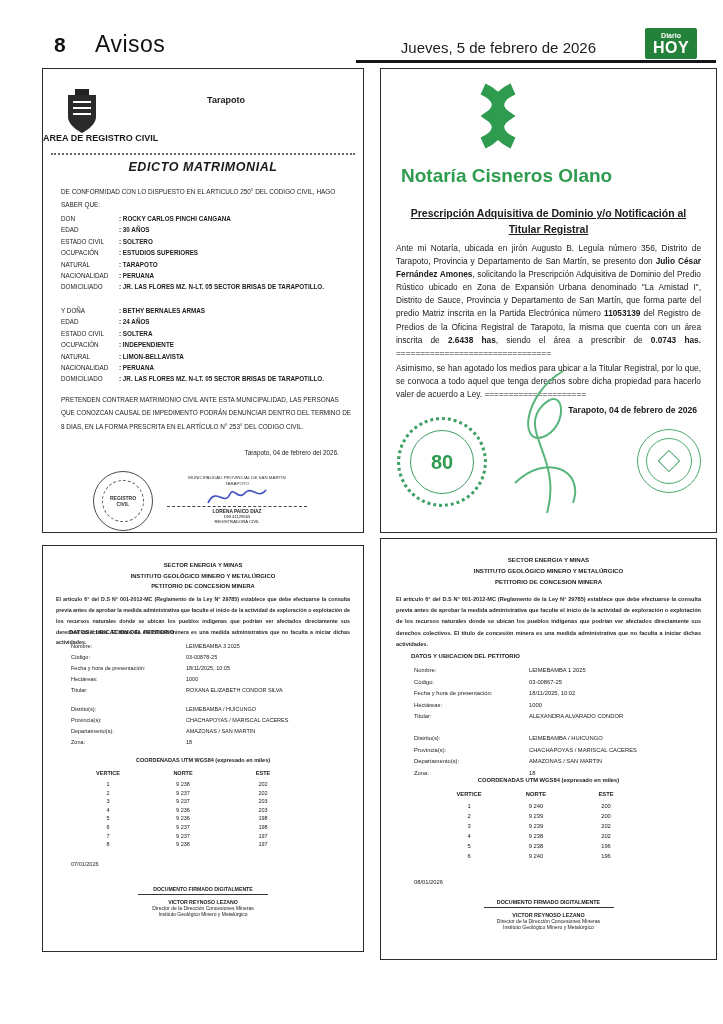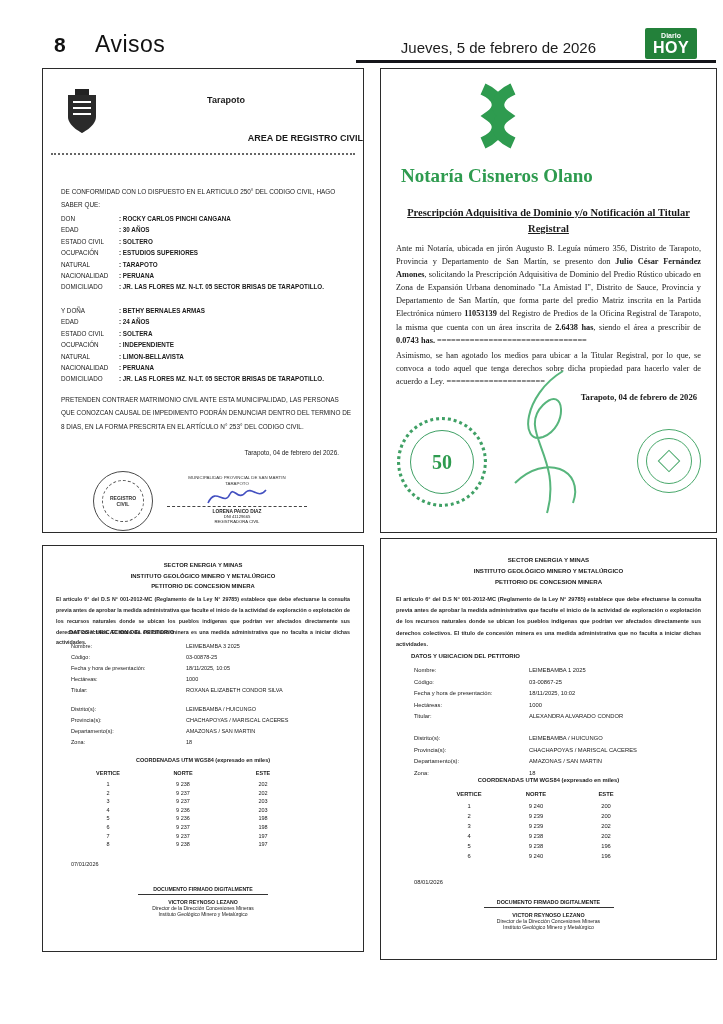--- a/index.html
+++ b/index.html
@@ -14,42 +14,42 @@
   .hoy-top{font-size:7px;font-weight:bold;color:#fff;line-height:8px;}
   .hoy-main{font-size:16px;font-weight:bold;color:#fff;line-height:16px;letter-spacing:.5px;}
   .hdr-rule{position:absolute;left:356px;top:60px;width:360px;height:3px;background:#15151a;}
   
   .box{position:absolute;background:#fff;border:1.5px solid #2b2b2b;}
   .abs{position:absolute;}
   .b{font-weight:bold;}
   
   .ed{font-family:"Liberation Sans",sans-serif;}
   .ed-org{position:absolute;left:62px;right:16px;top:25px;text-align:center;font-size:9px;font-weight:bold;line-height:1.55;}
-  .ed-office{position:absolute;left:0;right:0;top:64px;text-align:right;font-size:9px;font-weight:bold;}
+  .ed-office{position:absolute;left:0;right:0;top:64px;text-align:left;font-size:9px;font-weight:bold;}
   .ed-dots{position:absolute;left:8px;right:8px;top:84px;border-top:2px dotted #666;}
   .ed-title{position:absolute;left:0;right:0;top:91px;text-align:center;font-size:12.5px;font-weight:bold;font-style:italic;letter-spacing:.6px;}
   .ed-intro{position:absolute;left:18px;width:288px;top:116px;font-size:6.4px;line-height:2.1;}
   .ed-rows{position:absolute;left:18px;right:10px;}
   .ed-row{height:11.4px;font-size:6.3px;display:flex;}
   .ed-label{width:58px;flex:none;}
   .ed-value{font-weight:bold;}
   .ed-close{position:absolute;left:18px;width:292px;top:324px;font-size:6.4px;line-height:2.1;}
   .ed-dateline{position:absolute;right:24px;top:380px;font-size:6.4px;}
   .ed-seal{position:absolute;left:50px;top:402px;width:58px;height:58px;border:1.5px solid #4a4a4a;border-radius:50%;
            display:flex;align-items:center;justify-content:center;}
   .ed-seal-in{width:40px;height:40px;border:1px dashed #555;border-radius:50%;display:flex;align-items:center;justify-content:center;
               text-align:center;font-size:5px;font-weight:bold;color:#333;line-height:1.3;}
   .ed-sig{position:absolute;left:114px;top:406px;width:160px;text-align:center;}
   .ed-sig-l1{font-size:4.4px;color:#333;line-height:1.3;}
   .ed-sig-svg{margin:-2px 0 -6px 0;}
   .ed-sig-rule{border-top:1px dashed #444;margin:0 10px;}
   .ed-sig-name{font-size:4.8px;font-weight:bold;margin-top:2px;}
   .ed-sig-sub{font-size:4.2px;color:#222;}
   
-  .nt{font-family:Liberation Serif, serif;}
+  .nt{font-family:Liberation Sans, sans-serif;}
   .nt-logo{position:absolute;left:74px;top:12px;}
   .nt-brand{position:absolute;left:20px;top:96px;font-size:19px;font-weight:bold;color:#2e9b4f;}
   .nt-title{position:absolute;left:16px;right:16px;top:136px;text-align:center;font-size:10.5px;font-weight:bold;
             text-decoration:underline;line-height:1.55;}
   .nt-flow{position:absolute;left:15px;right:15px;top:173px;font-size:8.3px;line-height:1.58;text-align:justify;}
   .nt-flow p{margin:0 0 2px 0;}
   .nt-dateline{text-align:right;font-weight:bold;font-size:8.6px;margin-top:3px;padding-right:4px;}
   .nt-seal-l{position:absolute;left:16px;top:348px;width:84px;height:84px;border:3px dotted #3fa065;border-radius:50%;
              display:flex;align-items:center;justify-content:center;}
   .nt-seal-l-in{width:62px;height:62px;border:1.5px solid #3fa065;border-radius:50%;display:flex;align-items:center;justify-content:center;
@@ -98,20 +98,21 @@
     <svg class="abs" style="left:22px;top:20px;" width="34" height="46" viewBox="0 0 34 46">
       <rect x="10" y="0" width="14" height="6" fill="#222"></rect>
       <path d="M3 6 h28 v22 c0 9 -14 16 -14 16 C17 44 3 37 3 28 Z" fill="#2a2a2a"></path>
       <path d="M8 13 h18 M8 19 h18 M8 25 h18" stroke="#ffffff" stroke-width="2" fill="none"></path>
     </svg>
     <div class="ed-org">
       <div>Tarapoto</div>
     </div>
     <div class="ed-office">AREA DE REGISTRO CIVIL</div>
     <div class="ed-dots"></div>
+    <div class="ed-title">EDICTO MATRIMONIAL</div>
     <div class="ed-intro">DE CONFORMIDAD CON LO DISPUESTO EN EL ARTICULO 250° DEL CODIGO CIVIL, HAGO SABER QUE:</div>
 
     <div class="ed-rows" style="top:146px;">
 
         <div class="ed-row">
           <span class="ed-label">DON</span>
           <span class="ed-value">: ROCKY CARLOS PINCHI CANGANA</span>
         </div>
 
         <div class="ed-row">
@@ -210,21 +211,21 @@
     <div class="nt-brand">Notaría Cisneros Olano</div>
     <div class="nt-title">Prescripción Adquisitiva de Dominio y/o Notificación al Titular Registral</div>
 
     <div class="nt-flow">
       <p><span>Ante mi Notaría, ubicada en jirón Augusto B. Leguía número 356, Distrito de Tarapoto, Provincia y Departamento de San Martín, se presento don </span><span class="b">Julio César Fernández Amones</span><span>, solicitando la Prescripción Adquisitiva de Dominio del Predio Rústico ubicado en Zona de Expansión Urbana denominado "La Amistad I", Distrito de Sauce, Provincia y Departamento de San Martín, que forma parte del predio Matriz inscrita en la Partida Electrónica número </span><span class="b">11053139</span><span> del Registro de Predios de la Oficina Registral de Tarapoto, la misma que cuenta con un área inscrita de </span><span class="b">2.6438 has</span><span>, siendo el área a prescribir de </span><span class="b">0.0743 has.</span><span> ================================</span></p>
       <p><span>Asimismo, se han agotado los medios para ubicar a la Titular Registral, por lo que, se convoca a todo aquel que tenga derechos sobre dicha propiedad para hacerlo valer de acuerdo a Ley. =====================</span></p>
       <div class="nt-dateline">Tarapoto, 04 de febrero de 2026</div>
     </div>
 
     <div class="nt-seal-l">
-      <div class="nt-seal-l-in">50</div>
+      <div class="nt-seal-l-in">80</div>
     </div>
     <svg class="nt-sigsvg" width="110" height="150" viewBox="0 0 110 150">
       <path d="M70 6 C30 30 26 80 50 72 C76 62 72 18 50 40 C24 66 70 92 54 148" stroke="#57b57c" stroke-width="2" fill="none"></path>
       <path d="M22 118 C52 88 92 104 80 138" stroke="#57b57c" stroke-width="2" fill="none"></path>
     </svg>
     <div class="nt-seal-r">
       <div class="nt-seal-r-in">
           <div class="nt-seal-r-dot"></div>
         </div>
     </div>

